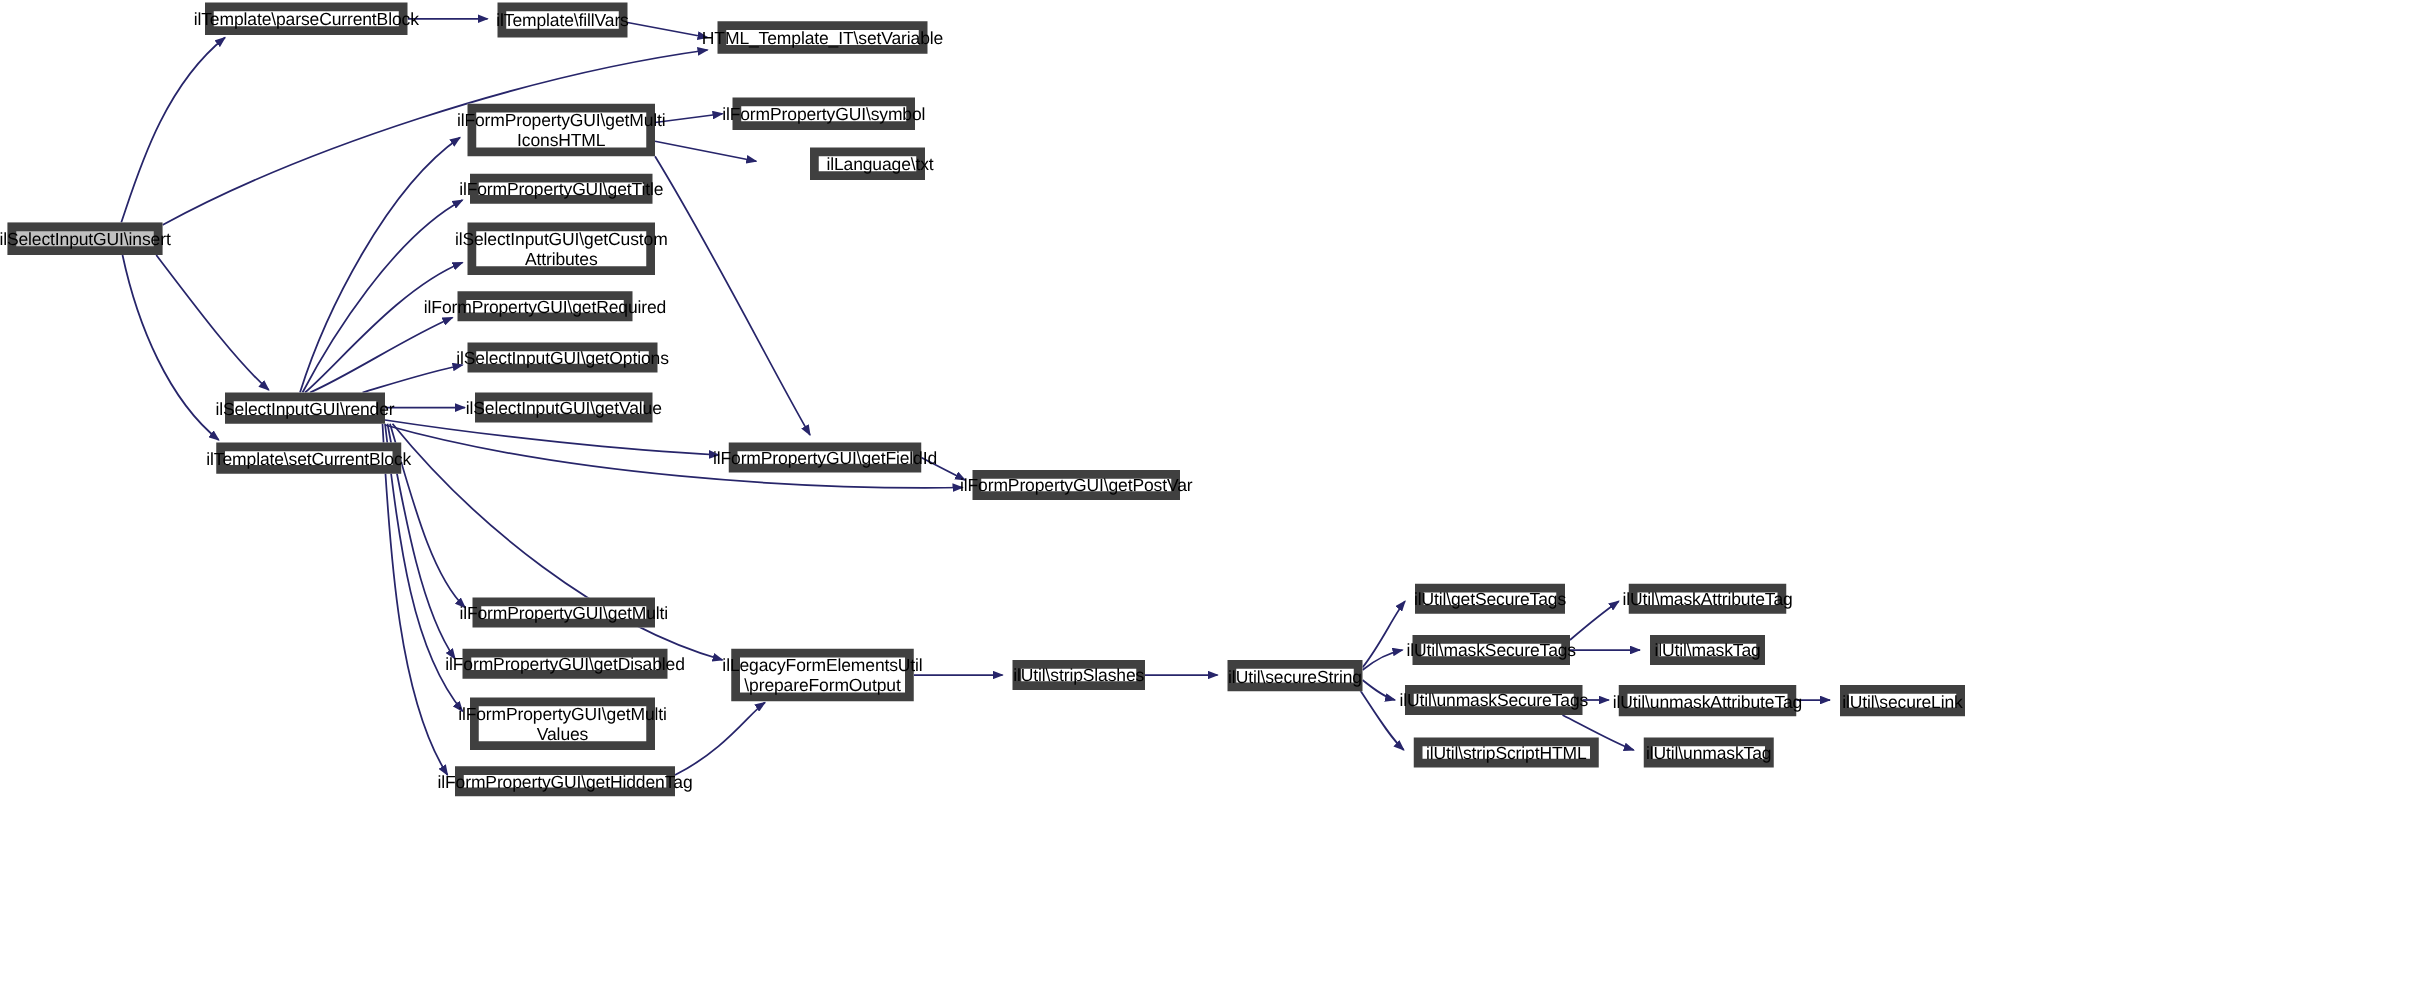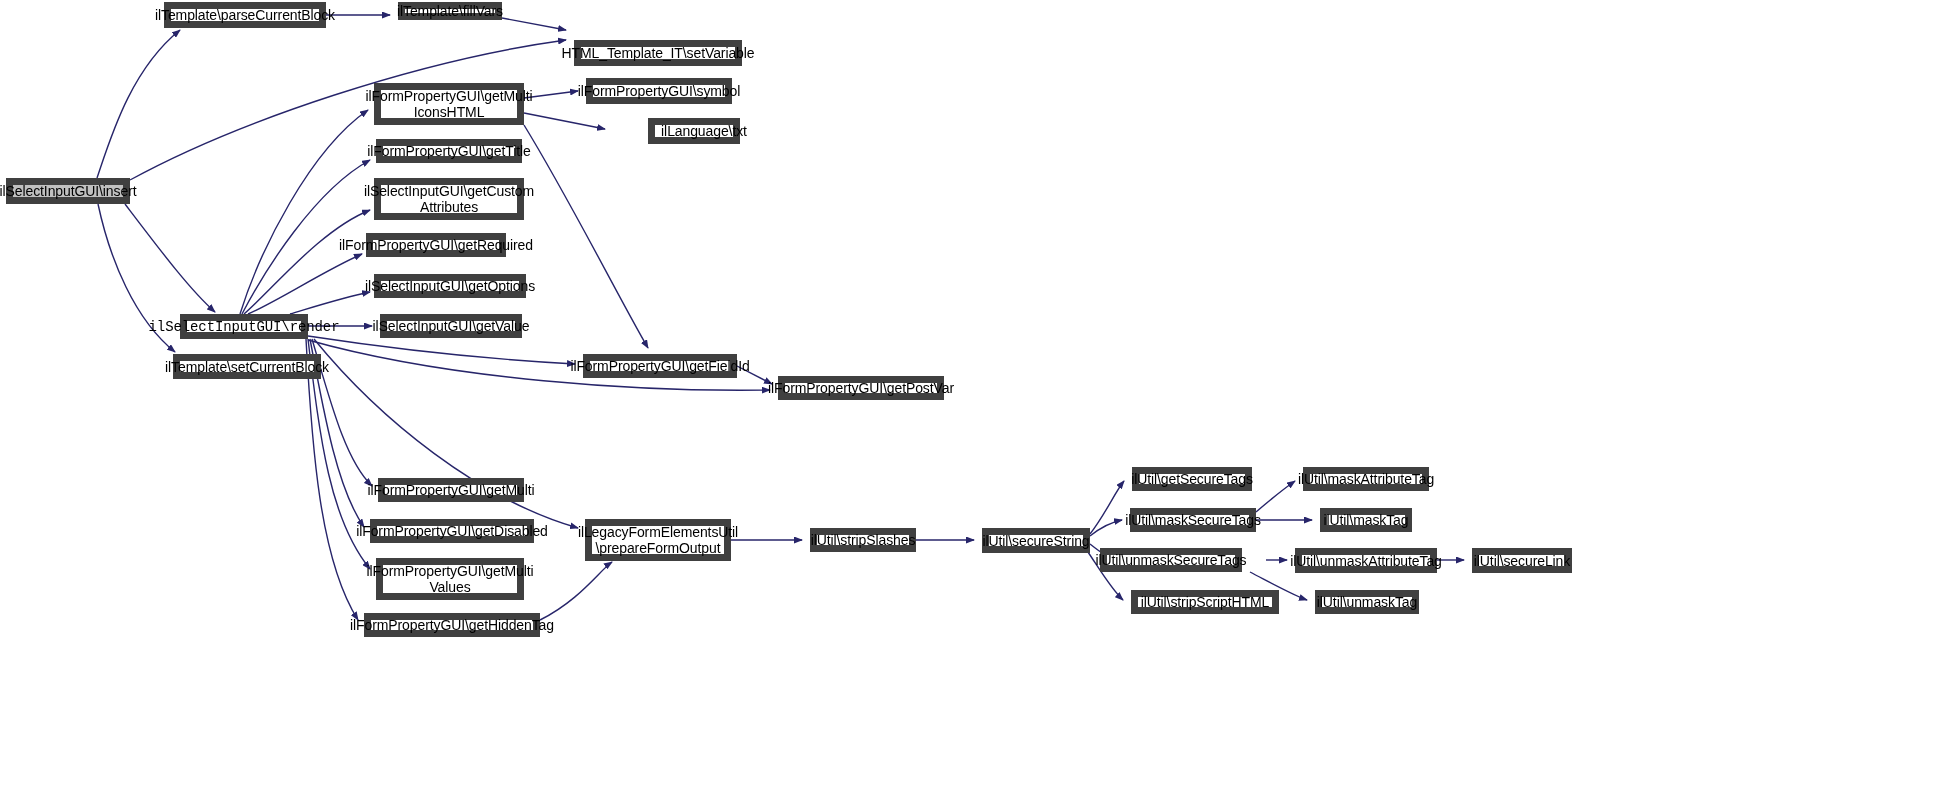--- a/index.html
+++ b/index.html
@@ -89,47 +89,47 @@
         <path d="M 1256,512 C 1270,500 1285,488 1295,481" fill="none" stroke="#27256a" stroke-width="1.4" marker-end="url(#arrowhead)"></path>
         <path d="M 1256,520 L 1312,520" fill="none" stroke="#27256a" stroke-width="1.4" marker-end="url(#arrowhead)"></path>
         <path d="M 1266,560 L 1287,560" fill="none" stroke="#27256a" stroke-width="1.4" marker-end="url(#arrowhead)"></path>
         <path d="M 1250,572 C 1275,585 1295,596 1307,600" fill="none" stroke="#27256a" stroke-width="1.4" marker-end="url(#arrowhead)"></path>
         <path d="M 1437,560 L 1464,560" fill="none" stroke="#27256a" stroke-width="1.4" marker-end="url(#arrowhead)"></path>
       </g>
   </svg>
   <div id="nodes">
       <div class="node highlight" style="left: 6px; top: 178px; width: 124px; height: 26px;">ilSelectInputGUI\insert</div>
       <div class="node" style="left: 164px; top: 2px; width: 162px; height: 26px;">ilTemplate\parseCurrentBlock</div>
-      <div class="node" style="left: 398px; top: 2px; width: 104px; height: 18px;">ilTemplate\fillVars</div>
-      <div class="node" style="left: 574px; top: 40px; width: 168px; height: 26px;">HTML_Template_IT\setVariable</div>
+      <div class="node" style="left: 398px; top: 2px; width: 104px; height: 28px;">ilTemplate\fillVars</div>
+      <div class="node" style="left: 574px; top: 17px; width: 168px; height: 26px;">HTML_Template_IT\setVariable</div>
       <div class="node" style="left: 374px; top: 83px; width: 150px; height: 42px;">ilFormPropertyGUI\getMulti
 IconsHTML</div>
       <div class="node" style="left: 586px; top: 78px; width: 146px; height: 26px;">ilFormPropertyGUI\symbol</div>
       <div class="node" style="left: 648px; top: 118px; width: 92px; height: 26px; padding-left: 20px;">ilLanguage\txt</div>
       <div class="node" style="left: 376px; top: 139px; width: 146px; height: 24px;">ilFormPropertyGUI\getTitle</div>
       <div class="node" style="left: 374px; top: 178px; width: 150px; height: 42px;">ilSelectInputGUI\getCustom
 Attributes</div>
       <div class="node" style="left: 366px; top: 233px; width: 140px; height: 24px;">ilFormPropertyGUI\getRequired</div>
       <div class="node" style="left: 374px; top: 274px; width: 152px; height: 24px;">ilSelectInputGUI\getOptions</div>
-      <div class="node" style="left: 180px; top: 314px; width: 128px; height: 25px; font-family: Liberation Mono, monospace;">ilSelectInputGUI\render</div>
+      <div class="node" style="left: 180px; top: 314px; width: 128px; height: 25px;">ilSelectInputGUI\render</div>
       <div class="node" style="left: 380px; top: 314px; width: 142px; height: 24px;">ilSelectInputGUI\getValue</div>
       <div class="node" style="left: 173px; top: 354px; width: 148px; height: 25px;">ilTemplate\setCurrentBlock</div>
       <div class="node" style="left: 583px; top: 354px; width: 154px; height: 24px;">ilFormPropertyGUI\getFieldId</div>
       <div class="node" style="left: 778px; top: 376px; width: 166px; height: 24px;">ilFormPropertyGUI\getPostVar</div>
       <div class="node" style="left: 1132px; top: 467px; width: 120px; height: 24px;">ilUtil\getSecureTags</div>
       <div class="node" style="left: 1303px; top: 467px; width: 126px; height: 24px;">ilUtil\maskAttributeTag</div>
       <div class="node" style="left: 1130px; top: 508px; width: 126px; height: 24px;">ilUtil\maskSecureTags</div>
       <div class="node" style="left: 1320px; top: 508px; width: 92px; height: 24px;">ilUtil\maskTag</div>
       <div class="node" style="left: 378px; top: 478px; width: 146px; height: 24px;">ilFormPropertyGUI\getMulti</div>
       <div class="node" style="left: 370px; top: 519px; width: 164px; height: 24px;">ilFormPropertyGUI\getDisabled</div>
       <div class="node" style="left: 585px; top: 519px; width: 146px; height: 42px;">ilLegacyFormElementsUtil
 \prepareFormOutput</div>
       <div class="node" style="left: 810px; top: 528px; width: 106px; height: 24px;">ilUtil\stripSlashes</div>
       <div class="node" style="left: 982px; top: 528px; width: 108px; height: 25px;">ilUtil\secureString</div>
-      <div class="node" style="left: 1100px; top: 548px; width: 142px; height: 24px;">ilUtil\unmaskSecureTags</div>
+      <div class="node" style="left: 1124px; top: 548px; width: 142px; height: 24px;">ilUtil\unmaskSecureTags</div>
       <div class="node" style="left: 1295px; top: 548px; width: 142px; height: 25px;">ilUtil\unmaskAttributeTag</div>
       <div class="node" style="left: 1472px; top: 548px; width: 100px; height: 25px;">ilUtil\secureLink</div>
       <div class="node" style="left: 376px; top: 558px; width: 148px; height: 42px;">ilFormPropertyGUI\getMulti
 Values</div>
       <div class="node" style="left: 1131px; top: 590px; width: 148px; height: 24px;">ilUtil\stripScriptHTML</div>
       <div class="node" style="left: 1315px; top: 590px; width: 104px; height: 24px; text-align: right;">ilUtil\unmaskTag</div>
       <div class="node" style="left: 364px; top: 613px; width: 176px; height: 24px;">ilFormPropertyGUI\getHiddenTag</div>
     </div>
 </div>
 

